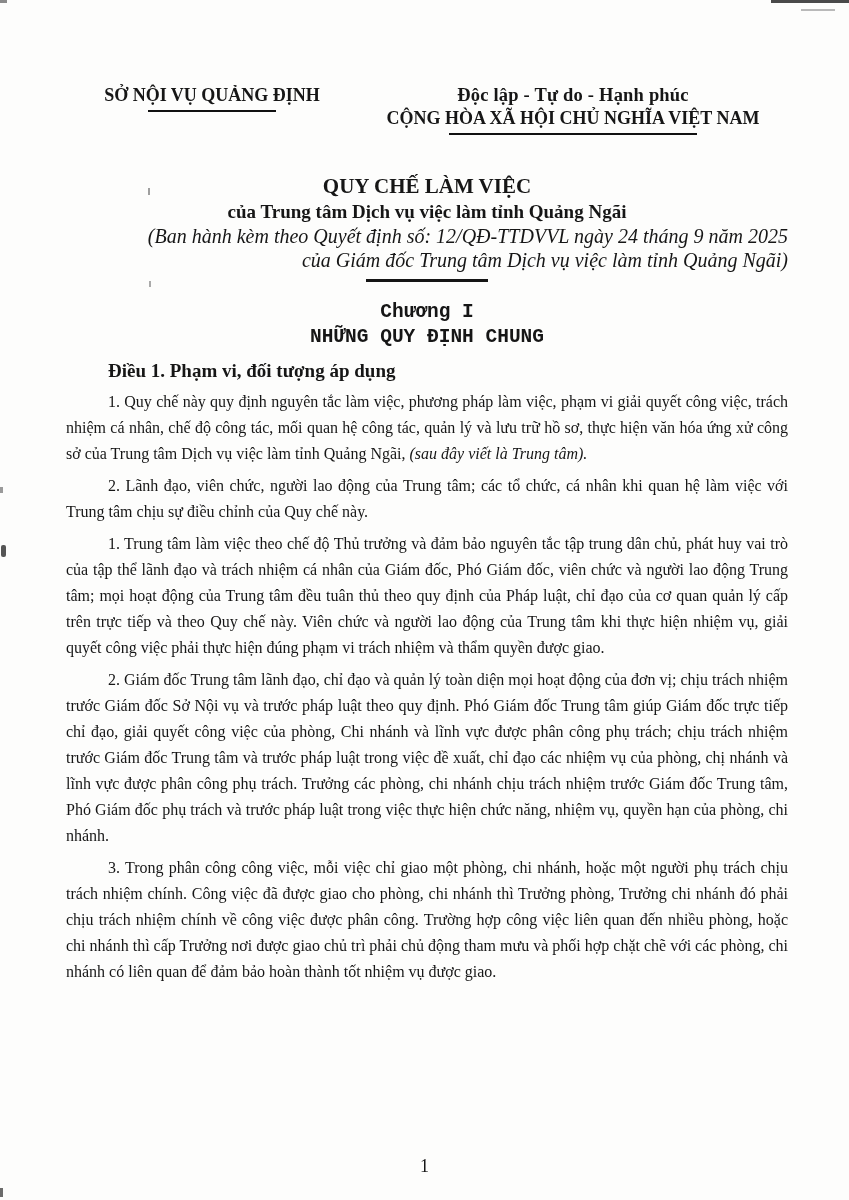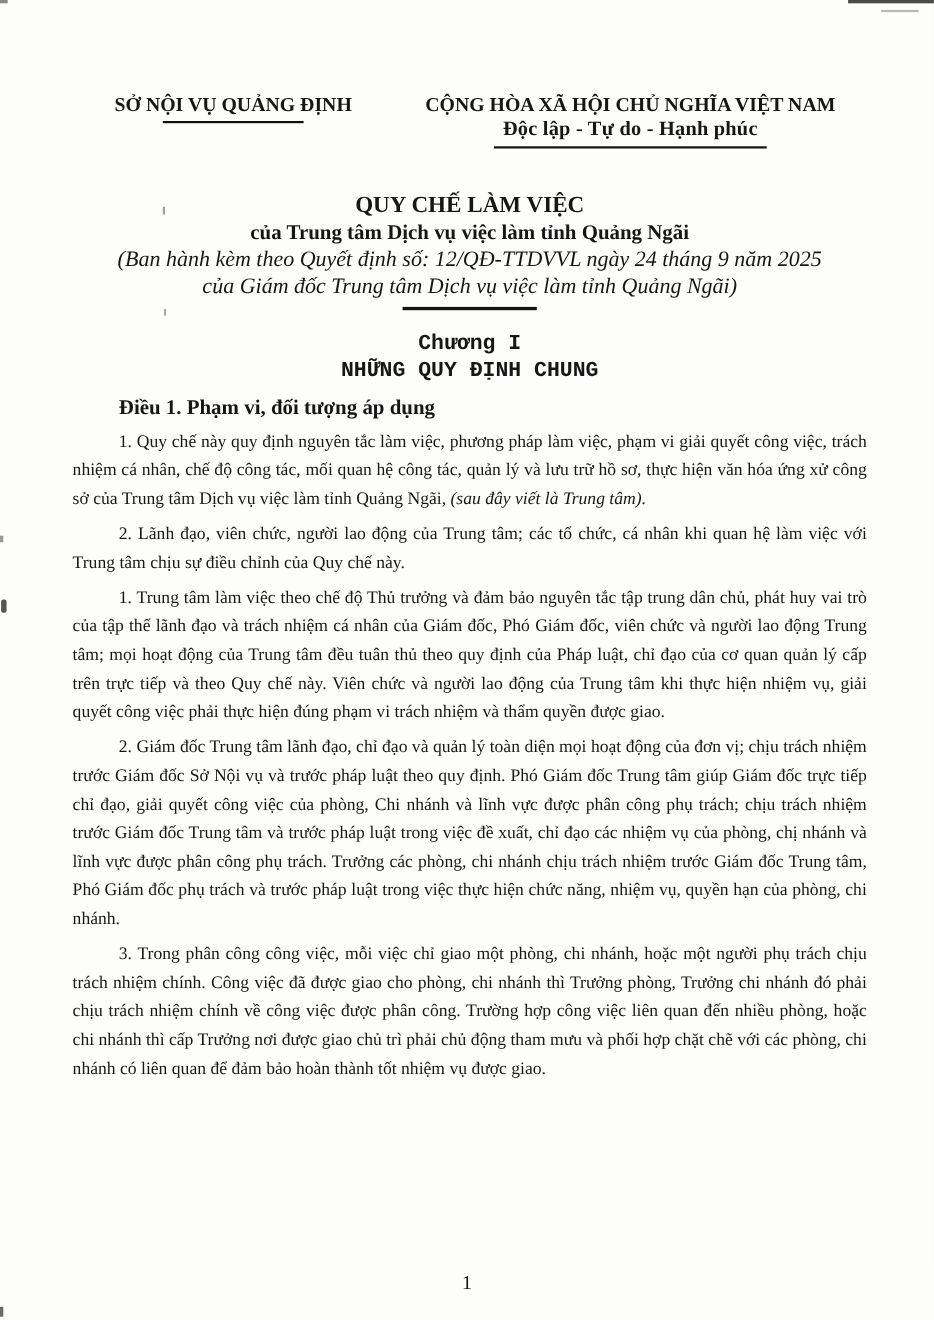--- a/index.html
+++ b/index.html
@@ -37,21 +37,21 @@
   }
   .rule-right {
     width: 248px; margin: 3px auto 0 auto;
     border-bottom: 2px solid #111;
   }
 
   
   .title-block { margin-top: 38px; text-align: center; }
   .title-main  { font-weight: bold; font-size: 21px; line-height: 26px; }
   .title-sub   { font-weight: bold; font-size: 19px; line-height: 25px; }
-  .title-issued { font-style: italic; font-size: 20px; line-height: 24px; }
+  .title-issued { font-style: italic; font-size: 20px; line-height: 24px; text-align: right; }
   .title-divider {
     width: 122px; height: 3px; background: #151515;
     margin: 7px auto 0 auto;
   }
 
   
   .chapter { margin-top: 18px; text-align: center; font-family: Liberation Mono, monospace; }
   .chapter-label { font-weight: bold; font-size: 19.5px; line-height: 25px; }
   .chapter-title { font-weight: bold; font-size: 19.5px; line-height: 25px; }
 
@@ -107,22 +107,22 @@
   <div class="artifact a-blob-bl"></div>
 
   <div class="content">
 
     <div class="doc-header">
       <div class="col-left">
         <div class="hdr-line">SỞ NỘI VỤ QUẢNG ĐỊNH</div>
         <div class="rule-left"></div>
       </div>
       <div class="col-right">
+        <div class="hdr-line motto">Độc lập - Tự do - Hạnh phúc</div>
         <div class="hdr-line">CỘNG HÒA XÃ HỘI CHỦ NGHĨA VIỆT NAM</div>
-        <div class="hdr-line motto">Độc lập - Tự do - Hạnh phúc</div>
         <div class="rule-right"></div>
       </div>
     </div>
 
     <div class="title-block">
       <div class="title-main">QUY CHẾ LÀM VIỆC</div>
       <div class="title-sub">của Trung tâm Dịch vụ việc làm tỉnh Quảng Ngãi</div>
       <div class="title-issued">(Ban hành kèm theo Quyết định số: 12/QĐ-TTDVVL ngày 24 tháng 9 năm 2025</div>
       <div class="title-issued">của Giám đốc Trung tâm Dịch vụ việc làm tỉnh Quảng Ngãi)</div>
       <div class="title-divider"></div>

